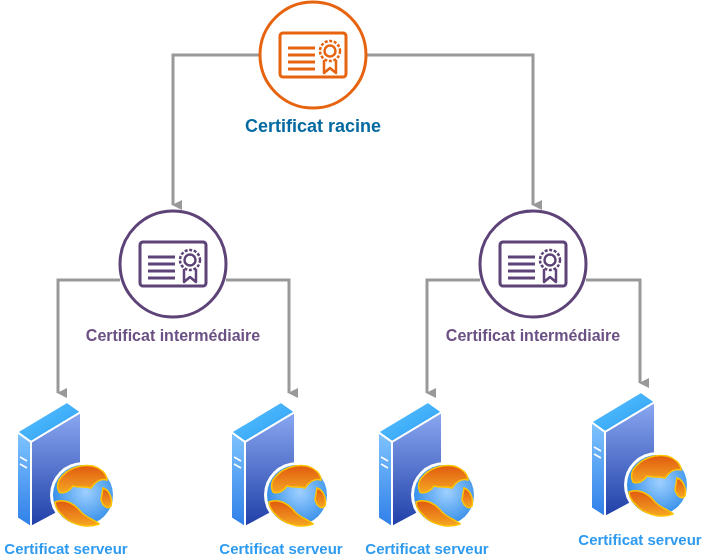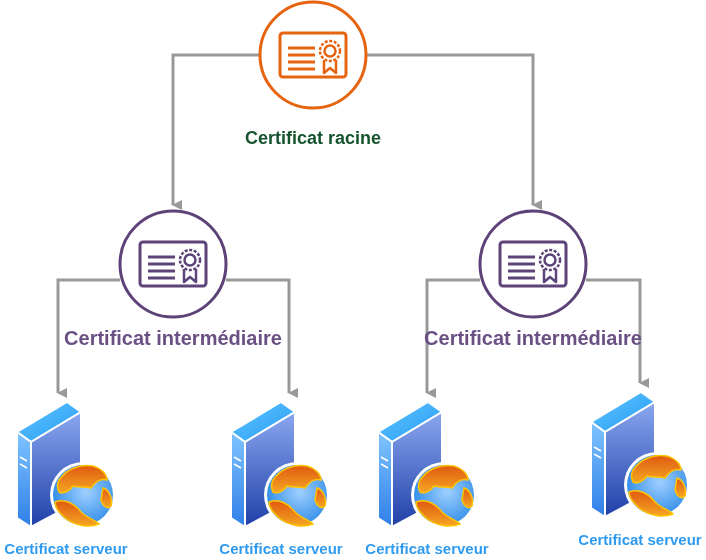--- a/index.html
+++ b/index.html
@@ -1,20 +1,20 @@
 <!DOCTYPE html>
 <html><head>
   <meta charset="utf-8">
   <style>
     html, body { margin: 0; padding: 0; background: #ffffff; }
     body { width: 706px; height: 560px; position: relative; overflow: hidden; font-family: "Liberation Sans", sans-serif; }
     #diagram { position: absolute; left: 0; top: 0; width: 706px; height: 560px; }
     .label { position: absolute; font-weight: bold; white-space: nowrap; transform: translateX(-50%); font-family: "Liberation Sans", sans-serif; }
     .lbl-root { font-size: 18px; }
-    .lbl-inter { font-size: 20px; }
+    .lbl-inter { font-size: 16px; }
     .lbl-server { font-size: 15px; }
   </style>
 </head>
 <body>
 
 <svg id="diagram" width="706" height="560" viewBox="0 0 706 560" xmlns="http://www.w3.org/2000/svg">
   <defs>
     <linearGradient id="srvFront" x1="0" y1="0" x2="0" y2="1">
       <stop offset="0" stop-color="#7fc4ff"></stop>
       <stop offset="1" stop-color="#2f7fe8"></stop>
@@ -87,20 +87,20 @@
         <use href="#certGlyph" transform="translate(533,270)" stroke="#5d4378"></use>
       </g>
       <use href="#serverGlyph" transform="translate(15,402)"></use>
       <use href="#serverGlyph" transform="translate(229,402)"></use>
       <use href="#serverGlyph" transform="translate(376,402)"></use>
       <use href="#serverGlyph" transform="translate(589,392)"></use>
     </g>
 </svg>
 
 <div id="labels">
-    <div class="label lbl-root" style="left: 313px; top: 128px; color: #14532d;">Certificat racine</div>
+    <div class="label lbl-root" style="left: 313px; top: 116px; color: #0369a1;">Certificat racine</div>
     <div class="label lbl-inter" style="left: 173px; top: 327px; color: rgb(107, 80, 132);">Certificat intermédiaire</div>
     <div class="label lbl-inter" style="left: 533px; top: 327px; color: rgb(107, 80, 132);">Certificat intermédiaire</div>
     <div class="label lbl-server" style="left: 66px; top: 540px; color: rgb(47, 155, 240);">Certificat serveur</div>
     <div class="label lbl-server" style="left: 281px; top: 540px; color: rgb(47, 155, 240);">Certificat serveur</div>
     <div class="label lbl-server" style="left: 427px; top: 540px; color: rgb(47, 155, 240);">Certificat serveur</div>
     <div class="label lbl-server" style="left: 640px; top: 531px; color: rgb(47, 155, 240);">Certificat serveur</div>
   </div>
 
 </body></html>

